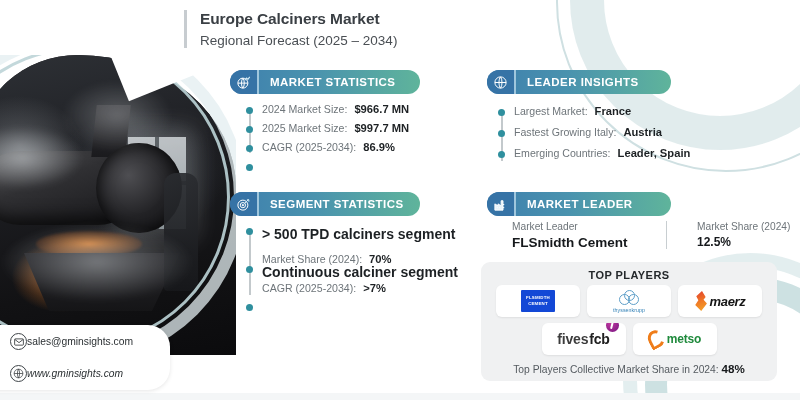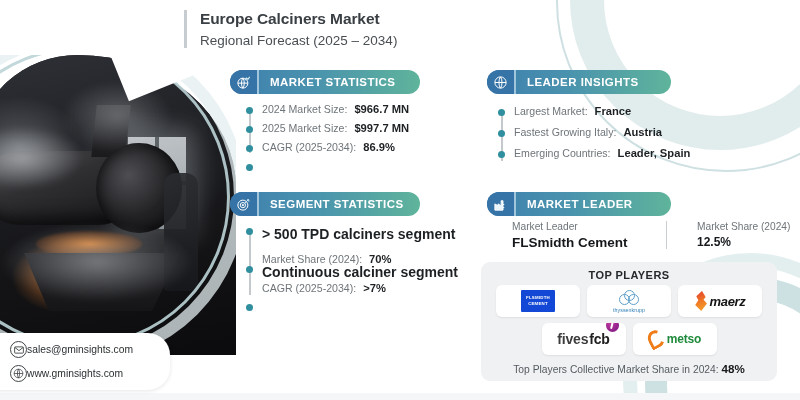--- a/index.html
+++ b/index.html
@@ -333,21 +333,21 @@
   .contact {
     position: absolute; z-index: 7;
     left: -10px; bottom: 10px;
     width: 180px;
     background: #ffffff;
     border-radius: 0 22px 22px 0;
     padding: 8px 10px 8px 20px;
     box-shadow: 0 1px 4px rgba(0,0,0,.10);
   }
   .contact-row { display: flex; align-items: center; }
-  .contact-row + .contact-row { margin-top: 7px; }
+  .contact-row + .contact-row { margin-top: 15px; font-style: italic; }
   .ci {
     width: 17px; height: 17px; border-radius: 50%;
     border: 1px solid #3f4549;
     display: flex; align-items: center; justify-content: center;
     flex: 0 0 auto;
   }
   .ci svg { display: block; }
   .contact-text { font-size: 10.3px; color: #2b3033; }
 </style>
 </head>

